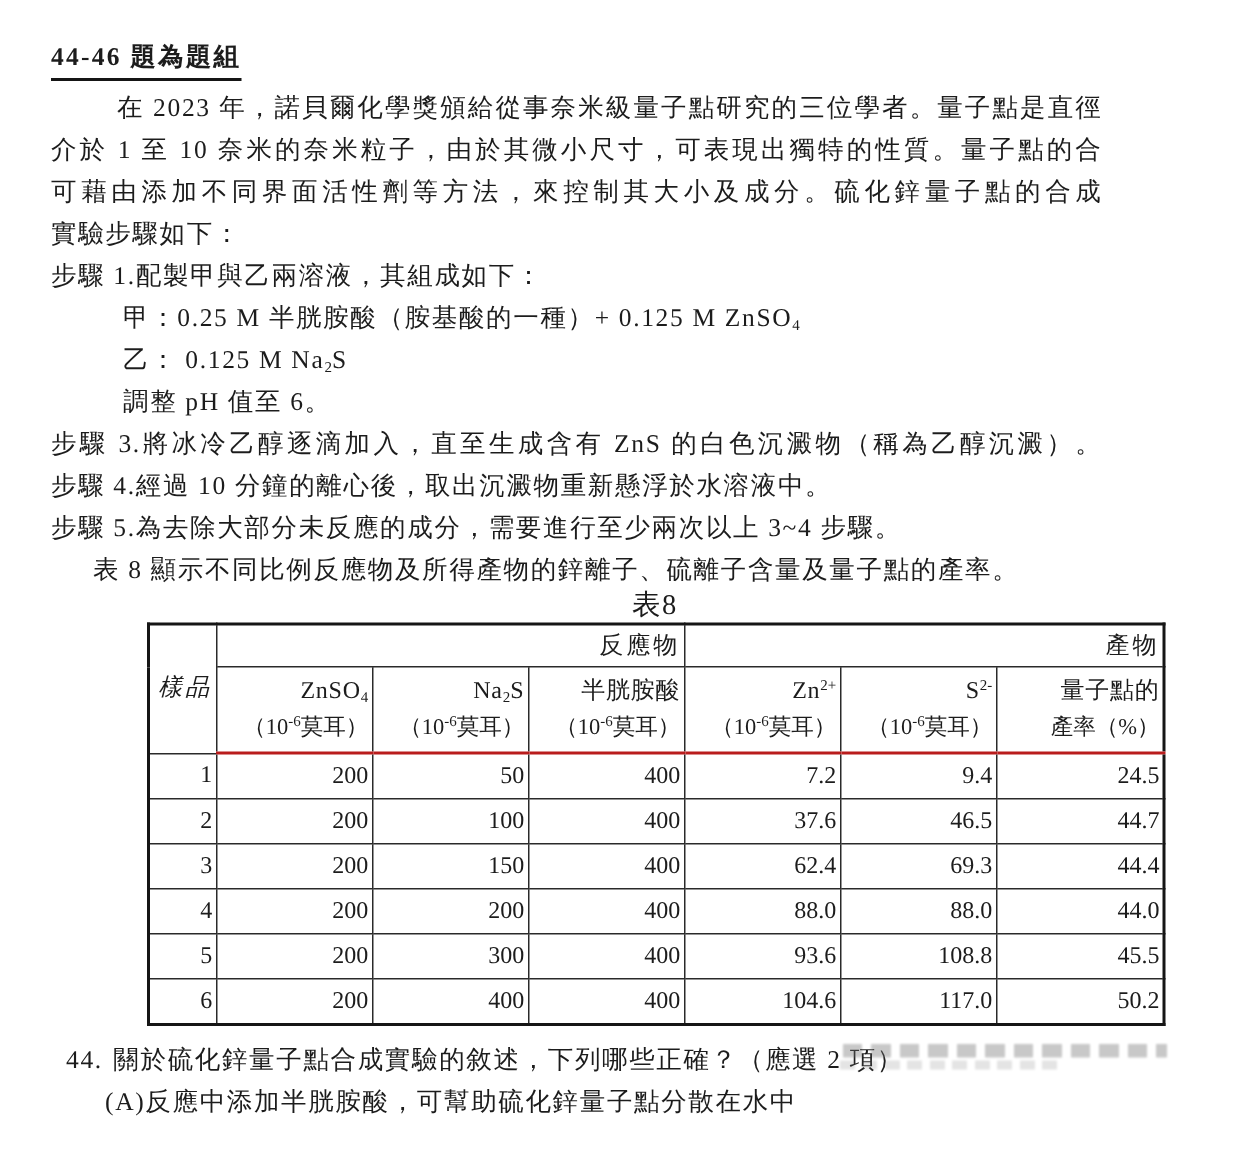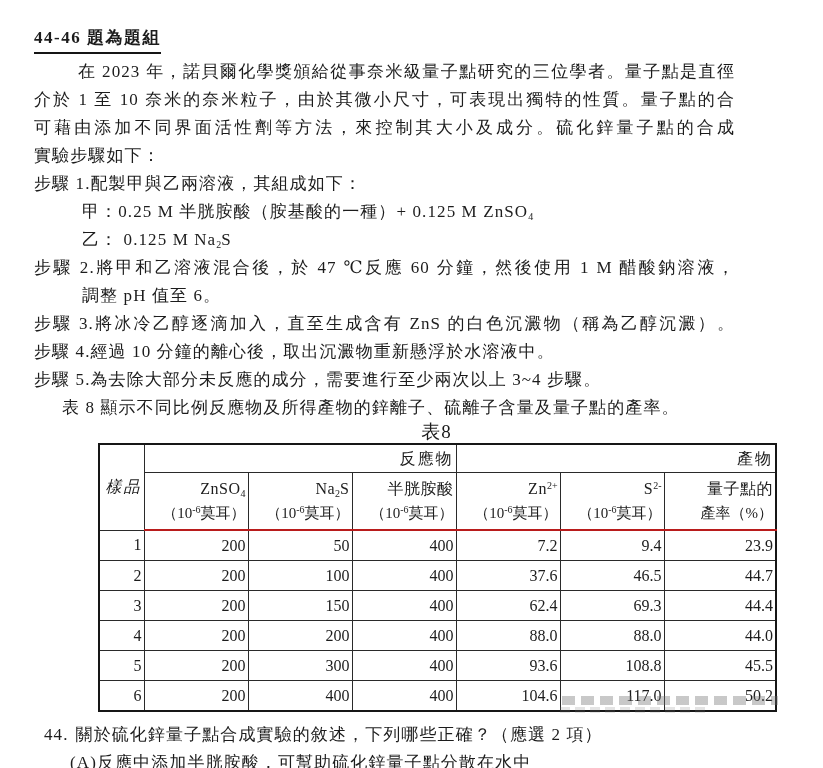--- a/index.html
+++ b/index.html
@@ -62,21 +62,20 @@
       <div class="ln jline">可藉由添加不同界面活性劑等方法，來控制其大小及成分。硫化鋅量子點的合成</div>
       <div class="ln">實驗步驟如下：</div>
     </div>
 
     <div class="ln">步驟 1.配製甲與乙兩溶液，其組成如下：</div>
 
     <div class="ln sub-line"><span>甲：0.25 M 半胱胺酸（胺基酸的一種）+ 0.125 M ZnSO</span><sub>4</sub></div>
 
     <div class="ln sub-line"><span>乙： 0.125 M Na</span><sub>2</sub><span>S</span></div>
 
-    <div class="ln jline">步驟 2.將甲和乙溶液混合後，於 47 ℃反應 60 分鐘，然後使用 1 M 醋酸鈉溶液，</div>
     <div class="ln sub-line">調整 pH 值至 6。</div>
     <div class="ln jline">步驟 3.將冰冷乙醇逐滴加入，直至生成含有 ZnS 的白色沉澱物（稱為乙醇沉澱）。</div>
     <div class="ln">步驟 4.經過 10 分鐘的離心後，取出沉澱物重新懸浮於水溶液中。</div>
     <div class="ln">步驟 5.為去除大部分未反應的成分，需要進行至少兩次以上 3~4 步驟。</div>
     <div class="ln note-line">表 8 顯示不同比例反應物及所得產物的鋅離子、硫離子含量及量子點的產率。</div>
 
     <div class="caption">表8</div>
 
     <table class="t8">
       <colgroup>
@@ -122,21 +121,21 @@
         </tr>
       </thead>
       <tbody>
         <tr>
           <td class="v">1</td>
           <td class="v">200</td>
           <td class="v">50</td>
           <td class="v">400</td>
           <td class="v">7.2</td>
           <td class="v">9.4</td>
-          <td class="v">23.9</td>
+          <td class="v">24.5</td>
         </tr>
         <tr>
           <td class="v">2</td>
           <td class="v">200</td>
           <td class="v">100</td>
           <td class="v">400</td>
           <td class="v">37.6</td>
           <td class="v">46.5</td>
           <td class="v">44.7</td>
         </tr>

